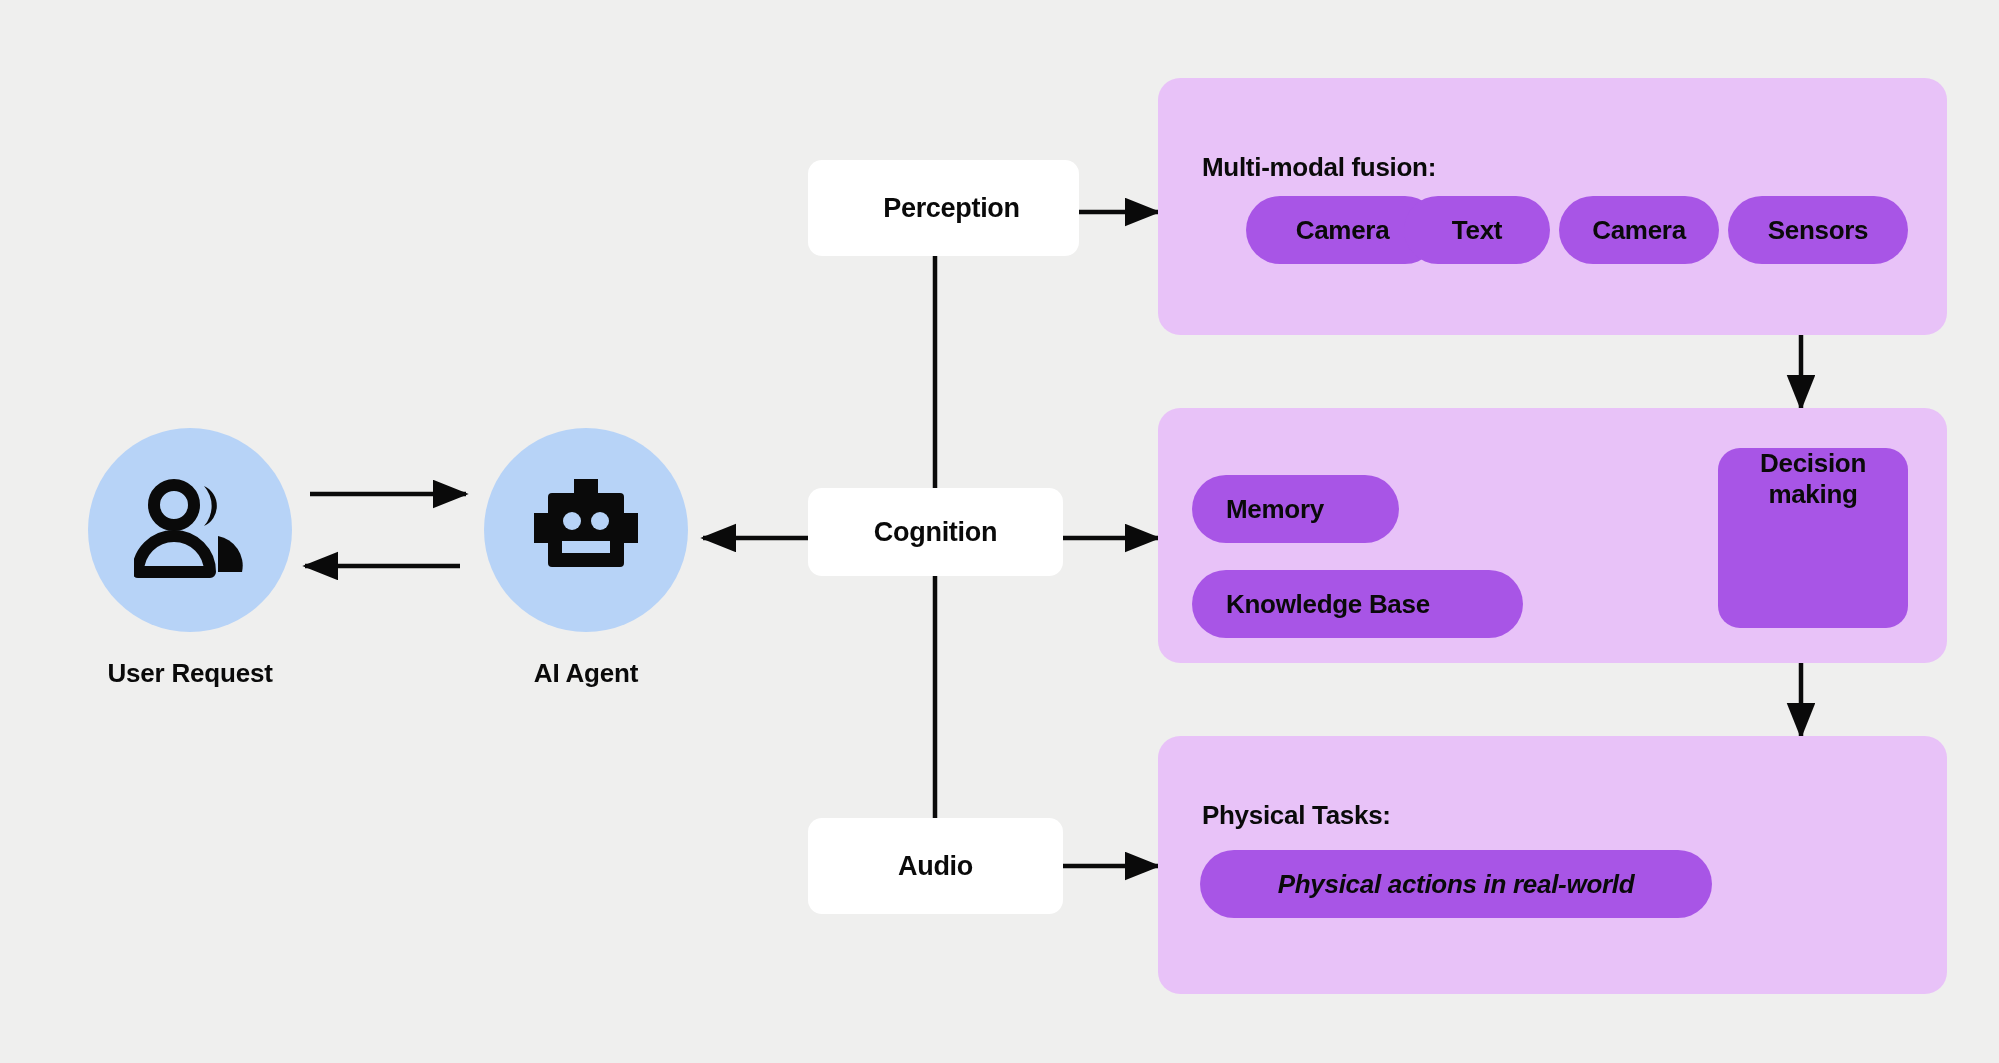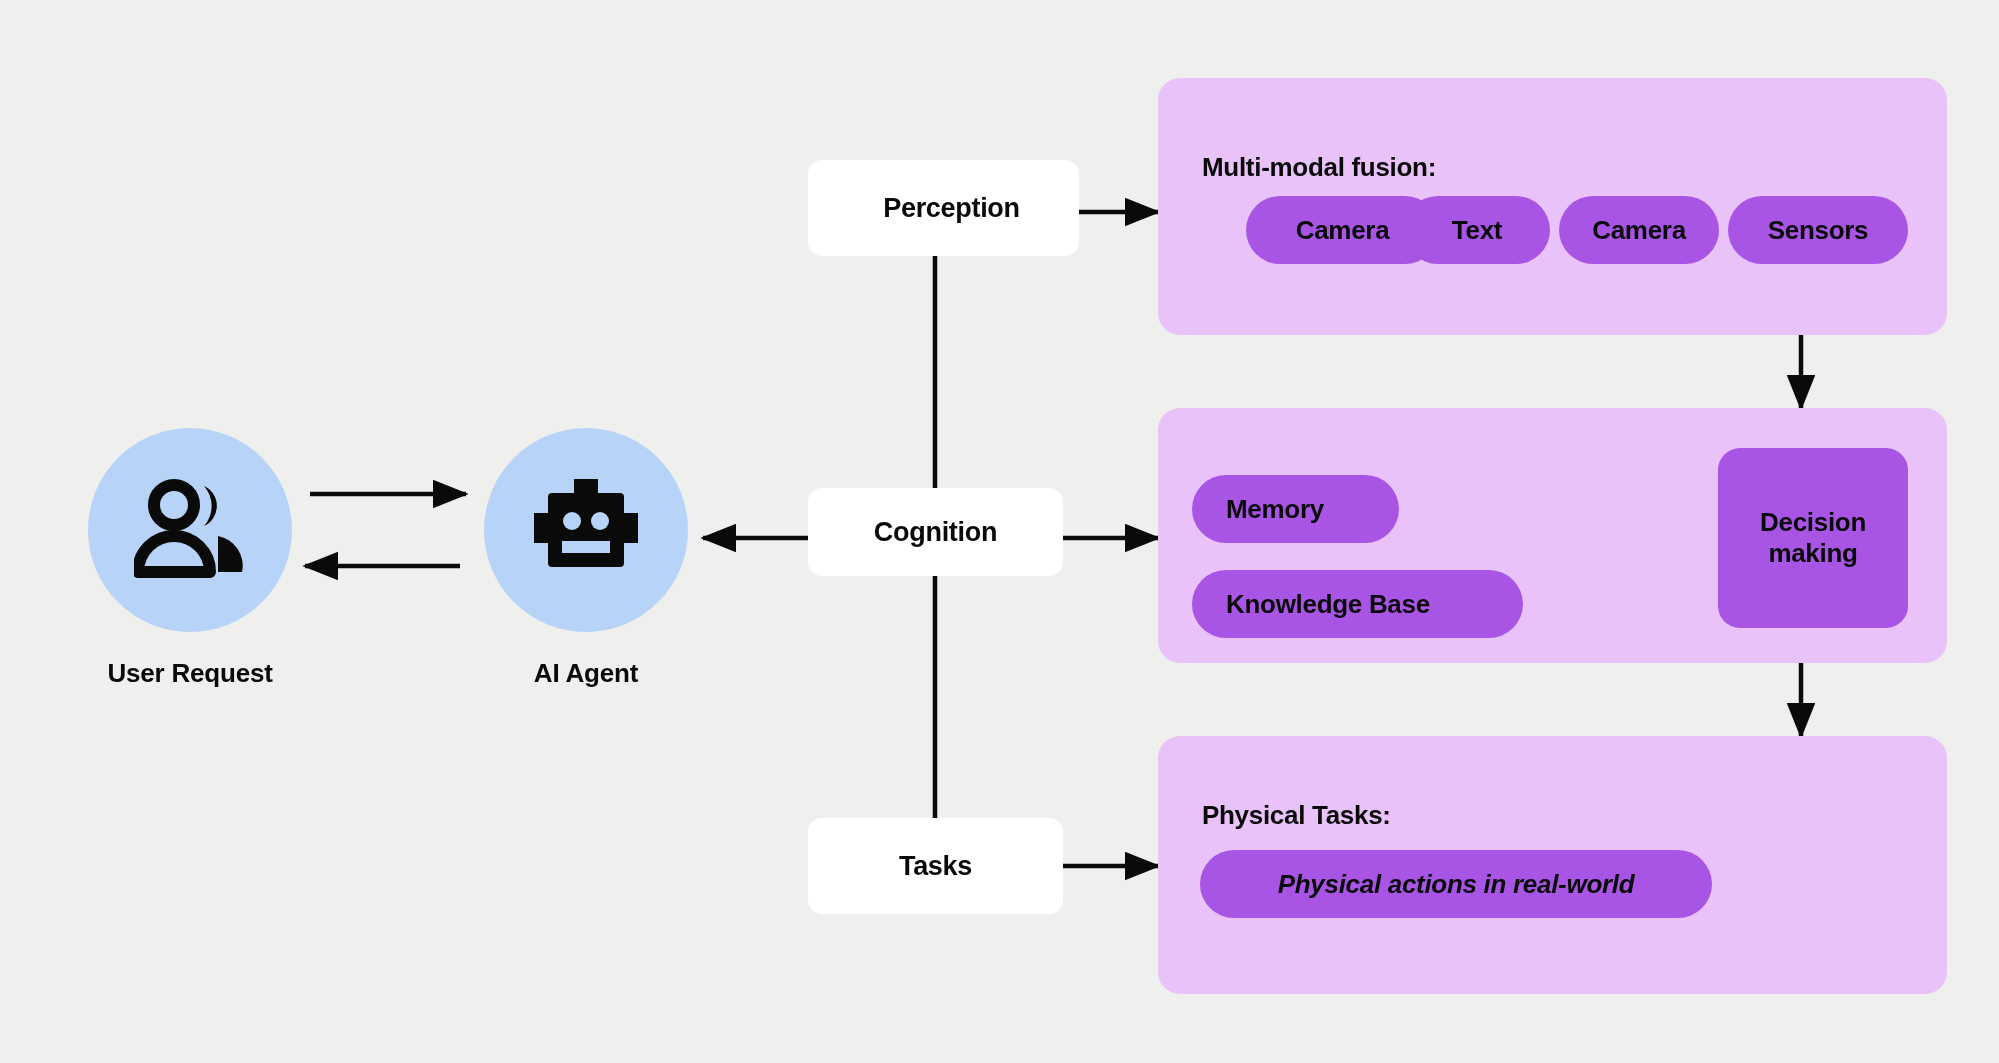--- a/index.html
+++ b/index.html
@@ -99,21 +99,20 @@
     justify-content: flex-start;
     padding-left: 34px;
     box-sizing: border-box;
     margin-top: 20px;
   }
   .decision {
     position: absolute;
     background: #a855e6;
     border-radius: 22px;
     display: flex;
-    align-items: center;
     justify-content: center;
     text-align: center;
     font-size: 26px;
     font-weight: bold;
     color: #0a0a0a;
     letter-spacing: -0.3px;
     line-height: 1.18;
     z-index: 2;
   }
 </style>
@@ -182,21 +181,21 @@
 
   <div class="stage-box" style="left:808px; top:160px; width:255px; height:96px;padding-left:16px;">
     <span>Perception</span>
   </div>
 
   <div class="stage-box" style="left:808px; top:488px; width:255px; height:88px;justify-content:center;">
     <span>Cognition</span>
   </div>
 
   <div class="stage-box" style="left:808px; top:818px; width:255px; height:96px;">
-    <span>Tasks</span>
+    <span>Audio</span>
   </div>
 
   <div class="panel" style="left:1158px; top:78px; width:789px; height:257px;"></div>
 
   <div class="panel-title" style="left:1202px; top:152px; z-index:2;">Multi-modal fusion:</div>
 
   <div class="pill" style="left:1246px; top:196px; width:193px; height:68px;">
     <span>Camera</span>
   </div>
   <div class="pill" style="left:1404px; top:196px; width:146px; height:68px;">

